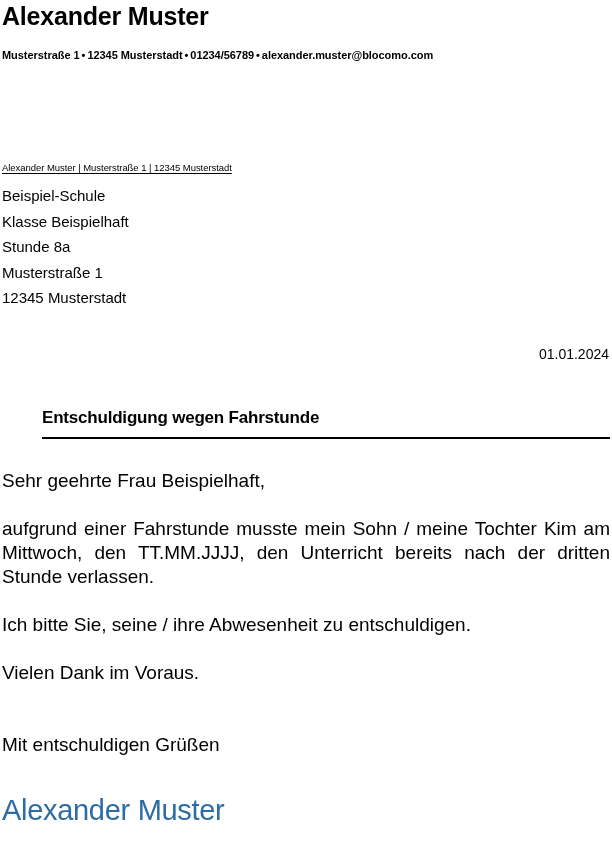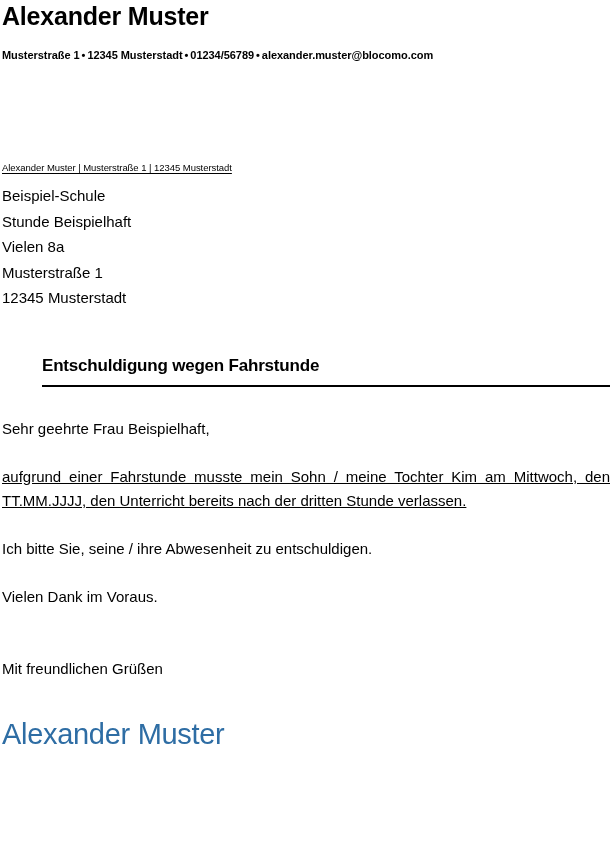--- a/index.html
+++ b/index.html
@@ -102,29 +102,28 @@
     margin-top: 8px;
     width: 100%;
   }
 
   
   .body-block {
     padding-top: 30px;
   }
   .body-block p {
     margin: 0;
-    font-size: 15px;
+    font-size: 19px;
     line-height: 24px;
   }
   .p-gap-salutation { padding-top: 0; }
   .p-gap { padding-top: 24px; }
   .justified {
     text-align: justify;
     text-align-last: left;
-    text-decoration: underline;
   }
 
   
   .signature {
     padding-top: 36px;
   }
   .signature-name {
     font-size: 29px;
     line-height: 34px;
     margin: 0;
@@ -142,37 +141,38 @@
       <span>Musterstraße 1</span><span class="sep">•</span><span>12345 Musterstadt</span><span class="sep">•</span><span>01234/56789</span><span class="sep">•</span><span>alexander.muster@blocomo.com</span>
     </div>
   </header>
 
   <div>
     <span class="return-line">Alexander Muster | Musterstraße 1 | 12345 Musterstadt</span>
   </div>
 
   <section class="recipient">
     <p class="addr-line">Beispiel-Schule</p>
-    <p class="addr-line">Stunde Beispielhaft</p>
-    <p class="addr-line">Vielen 8a</p>
+    <p class="addr-line">Klasse Beispielhaft</p>
+    <p class="addr-line">Stunde 8a</p>
     <p class="addr-line">Musterstraße 1</p>
     <p class="addr-line">12345 Musterstadt</p>
   </section>
 
+  <div class="date-row">01.01.2024</div>
 
   <section class="subject-block">
     <h2 class="subject-title">Entschuldigung wegen Fahrstunde</h2>
     <hr class="subject-rule" style="border-top-color: rgb(0, 0, 0);">
   </section>
 
   <section class="body-block">
     <p class="p-gap-salutation">Sehr geehrte Frau Beispielhaft,</p>
     <p class="p-gap justified">aufgrund einer Fahrstunde musste mein Sohn / meine Tochter Kim am Mittwoch, den TT.MM.JJJJ, den Unterricht bereits nach der dritten Stunde verlassen.</p>
     <p class="p-gap">Ich bitte Sie, seine / ihre Abwesenheit zu entschuldigen.</p>
     <p class="p-gap">Vielen Dank im Voraus.</p>
-    <p class="p-gap" style="padding-top:48px;">Mit freundlichen Grüßen</p>
+    <p class="p-gap" style="padding-top:48px;">Mit entschuldigen Grüßen</p>
   </section>
 
   <section class="signature">
     <p class="signature-name" style="color: rgb(46, 109, 164);">Alexander Muster</p>
   </section>
 
 </div>
 
 </body></html>

